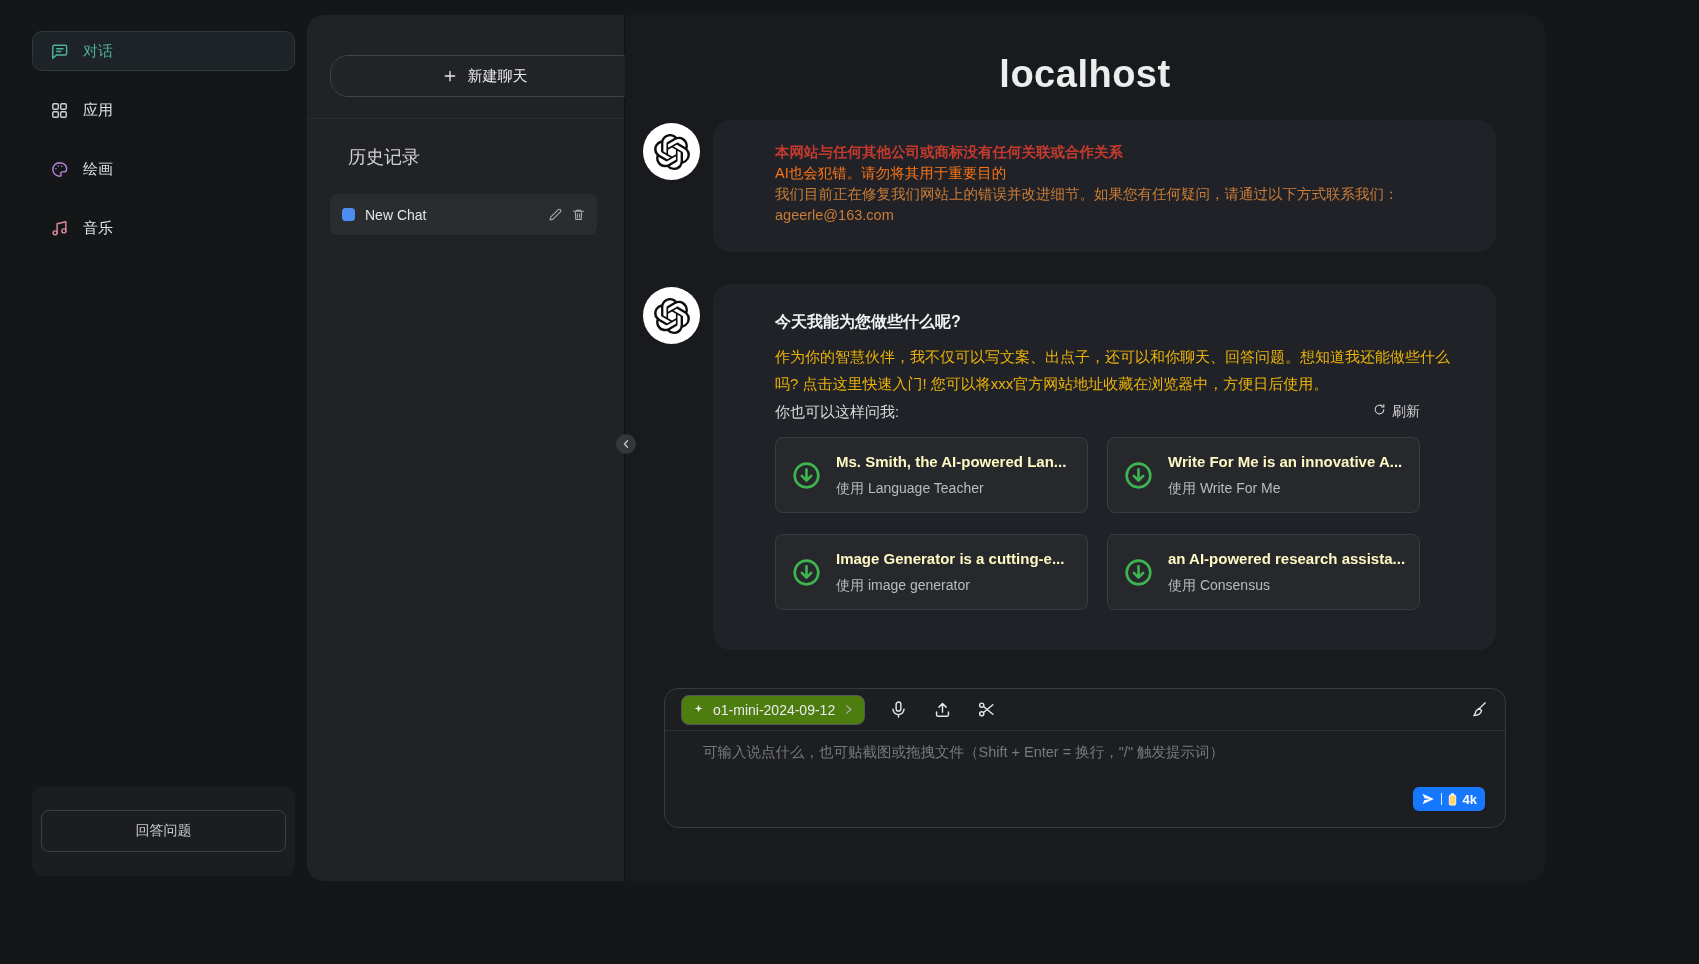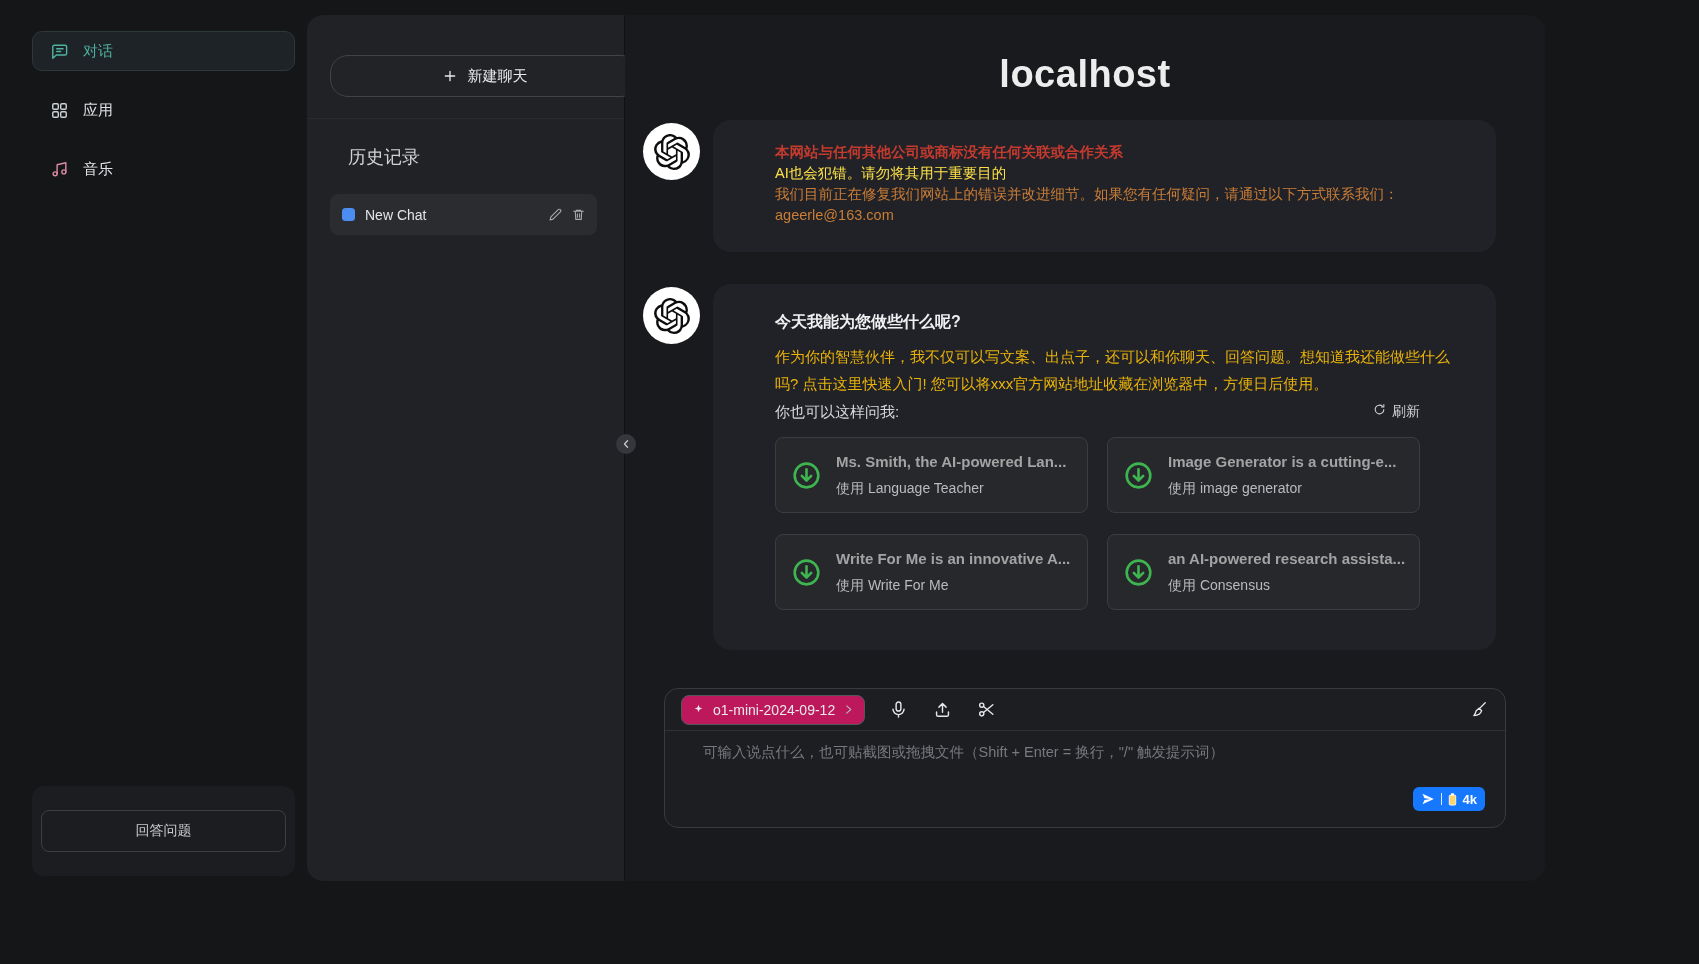--- a/index.html
+++ b/index.html
@@ -89,21 +89,21 @@
     border-radius:50%; background:#ffffff;
     display:flex; align-items:center; justify-content:center;
   }
   .msg-avatar svg { width:36px; height:36px; }
   .msg-card {
     width:783px; background:#212227; border-radius:18px;
     padding:22px 45px 26px 62px; font-size:14.5px; line-height:1.45; color:#dadbde;
   }
   .ann-heading { font-size:16px; font-weight:700; color:#eef0f1; margin-bottom:8px; }
   .ann-line1 { color:#c43a2e; font-weight:700; }
-  .ann-line2 { color:#fde047; }
+  .ann-line2 { color:#f97316; }
   .ann-line3 { color:#ca7d36; }
   .ann-email { color:#ca7d36; cursor:pointer; }
 
   .msg-card.welcome { padding:26px 45px 40px 62px; }
   .welcome-heading { font-size:16px; font-weight:700; color:#eef0f1; margin-bottom:10px; }
   .welcome-body { width:676px; font-size:15px; line-height:1.8; color:#eab308; }
   .ask-row {
     width:645px; margin-top:4px;
     display:flex; align-items:center; justify-content:space-between;
     font-size:15px; color:#d6d8da;
@@ -113,35 +113,35 @@
     background:none; border:none; color:#d0d1d4; font-size:14px; cursor:pointer; font-family:inherit;
   }
   .refresh-btn svg { width:13px; height:13px; }
   .sugg-grid { margin-top:14px; display:grid; grid-template-columns:313px 313px; gap:21px 19px; }
   .sugg-card {
     height:76px; background:#26282c; border:1px solid #3a3c41; border-radius:8px;
     display:flex; align-items:center; gap:13px; padding:0 14px; overflow:hidden; cursor:pointer;
   }
   .sugg-icon { flex:none; width:33px; height:33px; }
   .sugg-text { min-width:0; }
-  .sugg-title { font-size:15px; font-weight:600; color:#a3a3a3; white-space:nowrap; overflow:hidden; }
+  .sugg-title { font-size:15px; font-weight:600; color:#fef9c3; white-space:nowrap; overflow:hidden; }
   .sugg-sub { margin-top:5px; font-size:14px; color:#b9bbbf; white-space:nowrap; overflow:hidden; }
 
   
   .composer {
     position:absolute; left:39px; top:673px; width:842px; height:140px;
     background:#1d1e22; border:1px solid #393a3f; border-radius:14px;
   }
   .composer-toolbar {
     height:42px; display:flex; align-items:center; gap:22px;
     padding:0 16px; border-bottom:1px solid #303136;
   }
   .model-chip {
     display:flex; align-items:center; gap:8px; height:30px; padding:0 10px;
-    background:#be185d; border:1px solid #55565b; border-radius:8px;
+    background:#4d7c0f; border:1px solid #55565b; border-radius:8px;
     color:#e9eaec; font-size:14px; cursor:pointer; font-family:inherit;
   }
   .model-chip .chip-spark { width:13px; height:13px; color:#e9eaec; }
   .model-chip .chip-caret { width:11px; height:11px; color:#b4b5b9; }
   .tool-icon {
     width:22px; height:22px; background:none; border:none; color:#e6e7e9;
     display:flex; align-items:center; justify-content:center; cursor:pointer; padding:0;
   }
   .tool-icon svg { width:19px; height:19px; }
   .broom { margin-left:auto; }
@@ -178,20 +178,31 @@
     <div class="nav-item">
       <span class="nav-icon icon-apps">
         <svg viewBox="0 0 24 24" fill="none" stroke="currentColor" stroke-width="1.8" stroke-linejoin="round">
           <rect x="3.5" y="3.5" width="7" height="7" rx="1.6"></rect>
           <rect x="13.5" y="3.5" width="7" height="7" rx="1.6"></rect>
           <rect x="3.5" y="13.5" width="7" height="7" rx="1.6"></rect>
           <rect x="13.5" y="13.5" width="7" height="7" rx="1.6"></rect>
         </svg>
       </span>
       <span class="nav-label">应用</span>
+    </div>
+    <div class="nav-item">
+      <span class="nav-icon icon-palette">
+        <svg viewBox="0 0 24 24" fill="none" stroke="currentColor" stroke-width="1.8" stroke-linejoin="round">
+          <path d="M12 3.5a8.5 8.5 0 1 0 .2 17c1.3 0 1.9-.8 1.9-1.7 0-.8-.6-1.3-.6-2.1 0-1 .8-1.7 1.9-1.7h1.5a4.1 4.1 0 0 0 4.1-4.1c0-4.3-4-7.4-9-7.4z"></path>
+          <circle cx="7.5" cy="11" r="1" fill="currentColor" stroke="none"></circle>
+          <circle cx="10.5" cy="7.5" r="1" fill="currentColor" stroke="none"></circle>
+          <circle cx="15" cy="7.8" r="1" fill="currentColor" stroke="none"></circle>
+        </svg>
+      </span>
+      <span class="nav-label">绘画</span>
     </div>
     <div class="nav-item">
       <span class="nav-icon icon-music">
         <svg viewBox="0 0 24 24" fill="none" stroke="currentColor" stroke-width="1.8" stroke-linecap="round" stroke-linejoin="round">
           <path d="M9 17.5V6l11-2.5V15"></path>
           <circle cx="6.5" cy="17.5" r="2.5"></circle>
           <circle cx="17.5" cy="15" r="2.5"></circle>
         </svg>
       </span>
       <span class="nav-label">音乐</span>
@@ -285,32 +296,32 @@
                 <div class="sugg-title">Ms. Smith, the AI-powered Lan...</div>
                 <div class="sugg-sub">使用 Language Teacher</div>
               </div>
             </div>
             <div class="sugg-card">
               <svg class="sugg-icon" viewBox="0 0 24 24">
                 <circle cx="12" cy="12" r="8.6" stroke="#3fb550" stroke-width="1.9" fill="none"></circle>
                 <path d="M12 7.5v8M8.6 12.3l3.4 3.4 3.4-3.4" stroke="#3fb550" stroke-width="1.9" fill="none" stroke-linecap="round" stroke-linejoin="round"></path>
               </svg>
               <div class="sugg-text">
-                <div class="sugg-title">Image Generator is a cutting-e...</div>
-                <div class="sugg-sub">使用 image generator</div>
+                <div class="sugg-title">Write For Me is an innovative A...</div>
+                <div class="sugg-sub">使用 Write For Me</div>
               </div>
             </div>
             <div class="sugg-card">
               <svg class="sugg-icon" viewBox="0 0 24 24">
                 <circle cx="12" cy="12" r="8.6" stroke="#3fb550" stroke-width="1.9" fill="none"></circle>
                 <path d="M12 7.5v8M8.6 12.3l3.4 3.4 3.4-3.4" stroke="#3fb550" stroke-width="1.9" fill="none" stroke-linecap="round" stroke-linejoin="round"></path>
               </svg>
               <div class="sugg-text">
-                <div class="sugg-title">Write For Me is an innovative A...</div>
-                <div class="sugg-sub">使用 Write For Me</div>
+                <div class="sugg-title">Image Generator is a cutting-e...</div>
+                <div class="sugg-sub">使用 image generator</div>
               </div>
             </div>
             <div class="sugg-card">
               <svg class="sugg-icon" viewBox="0 0 24 24">
                 <circle cx="12" cy="12" r="8.6" stroke="#3fb550" stroke-width="1.9" fill="none"></circle>
                 <path d="M12 7.5v8M8.6 12.3l3.4 3.4 3.4-3.4" stroke="#3fb550" stroke-width="1.9" fill="none" stroke-linecap="round" stroke-linejoin="round"></path>
               </svg>
               <div class="sugg-text">
                 <div class="sugg-title">an AI-powered research assista...</div>
                 <div class="sugg-sub">使用 Consensus</div>

